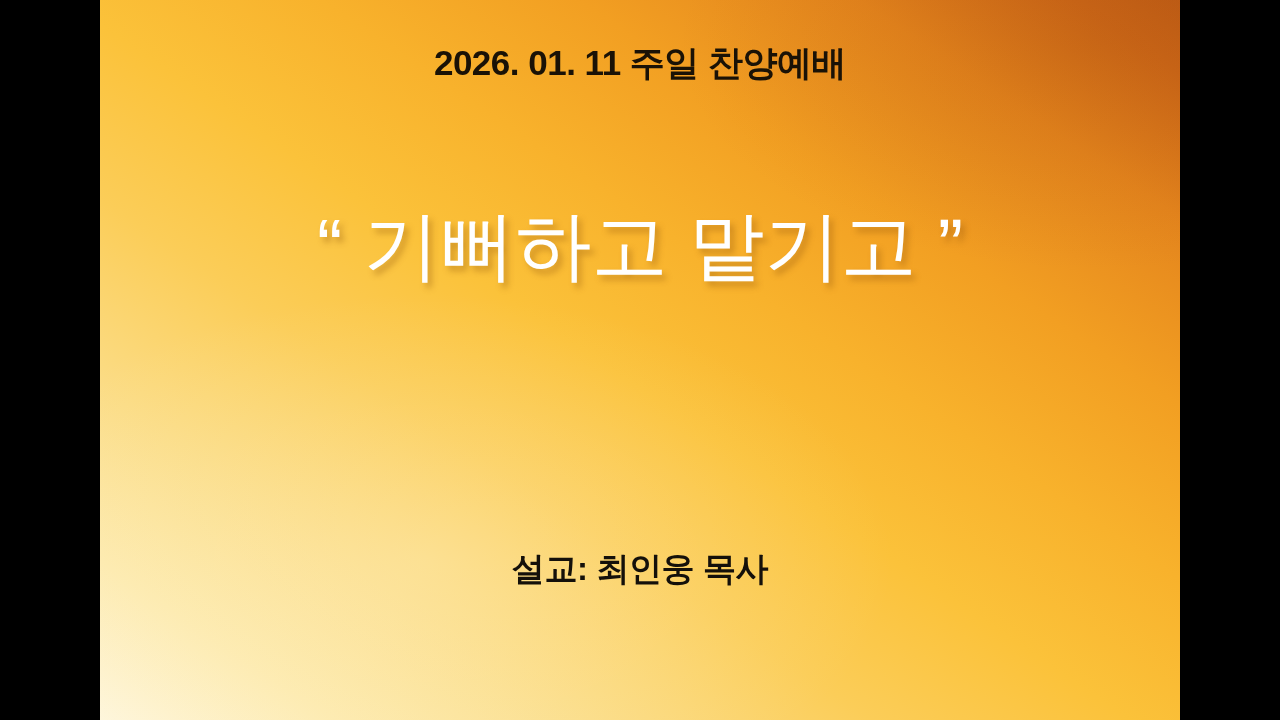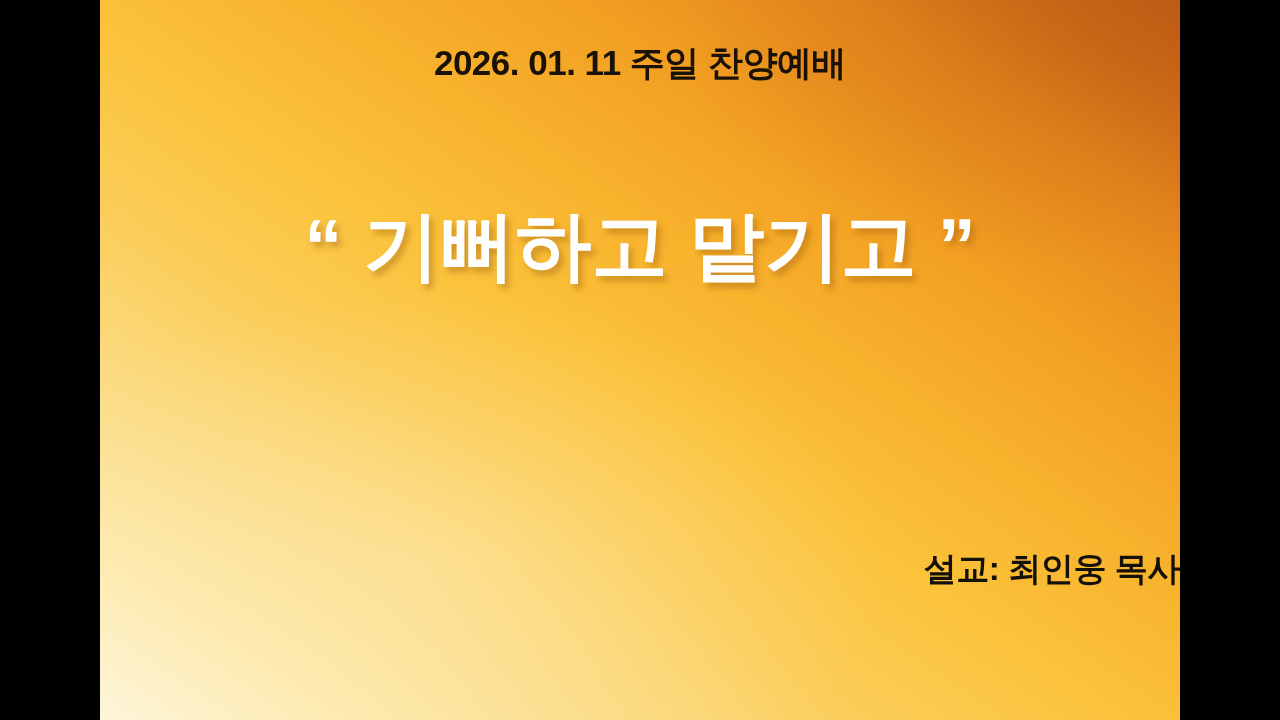--- a/index.html
+++ b/index.html
@@ -88,21 +88,21 @@
     white-space: nowrap;
   }
 
   #sermon-title {
     position: absolute;
     top: 196px;
     left: 0;
     right: 0;
     text-align: center;
     font-size: 76px;
-    font-weight: 700;
+    font-weight: 400;
     letter-spacing: 0px;
     color: #FFFFFF;
     white-space: nowrap;
     text-shadow: 4px 5px 6px rgba(140, 80, 10, 0.38);
   }
 
   #scripture-reference {
     position: absolute;
     top: 345px;
     left: 0;
@@ -114,21 +114,21 @@
     color: #FFFFFF;
     white-space: nowrap;
     text-shadow: 2px 3px 4px rgba(150, 95, 15, 0.28);
   }
 
   #preacher-credit {
     position: absolute;
     top: 547px;
     left: 0;
     right: 0;
-    text-align: right;
+    text-align: center;
     font-size: 33px;
     font-weight: 700;
     letter-spacing: -0.4px;
     color: #14100A;
     white-space: nowrap;
   }
 </style>
 </head>
 <body>
 

